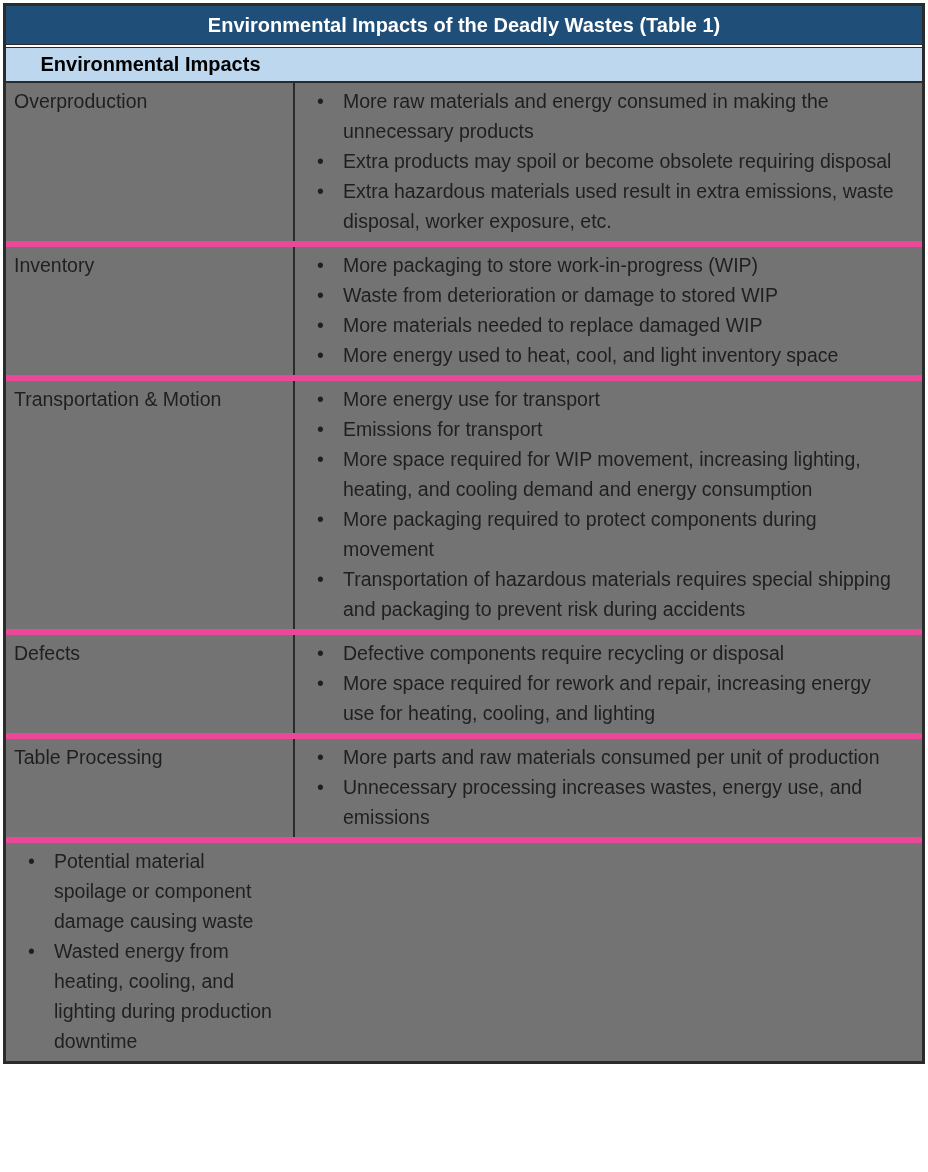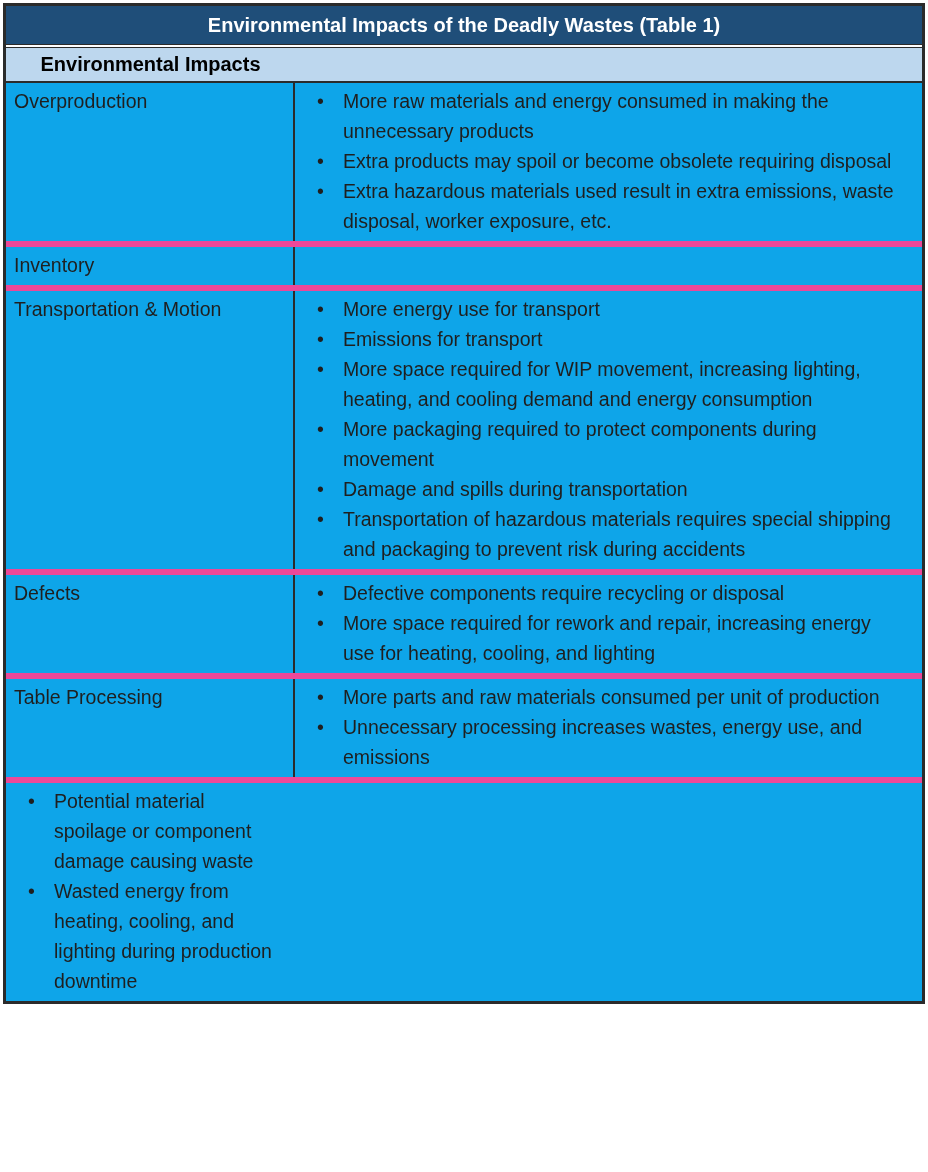--- a/index.html
+++ b/index.html
@@ -12,21 +12,21 @@
     overflow: hidden;
   }
   .page {
     box-sizing: border-box;
     width: 928px;
     height: 1172px;
     padding: 3px 3px 0 3px;
   }
   .impact-table {
     border: 3px solid var(--border-dark, #2B2B2B);
-    background: #0ea5e9;
+    background: #737373;
   }
   .title-bar {
     background: var(--title-bg, #1F4E79);
     color: var(--title-text, #FFFFFF);
     font-size: 20px;
     font-weight: bold;
     line-height: 24px;
     text-align: center;
     padding: 7px 4px;
     border-bottom: 1px solid var(--border-dark, #2B2B2B);
@@ -106,31 +106,38 @@
       <ul class="bullets">
               <li>More raw materials and energy consumed in making the unnecessary products</li>
               <li>Extra products may spoil or become obsolete requiring disposal</li>
               <li>Extra hazardous materials used result in extra emissions, waste disposal, worker exposure, etc.</li>
             </ul>
     </div>
   </div>
 
   <div class="body-row">
     <div class="cell type-col waste-type-cell">Inventory</div>
+    <div class="cell impacts-cell">
+      <ul class="bullets">
+              <li>More packaging to store work-in-progress (WIP)</li>
+              <li>Waste from deterioration or damage to stored WIP</li>
+              <li>More materials needed to replace damaged WIP</li>
+              <li>More energy used to heat, cool, and light inventory space</li>
+            </ul>
+    </div>
   </div>
 
   <div class="body-row">
     <div class="cell type-col waste-type-cell">Transportation &amp; Motion</div>
     <div class="cell impacts-cell">
       <ul class="bullets">
               <li>More energy use for transport</li>
               <li>Emissions for transport</li>
               <li>More space required for WIP movement, increasing lighting, heating, and cooling demand and energy consumption</li>
               <li>More packaging required to protect components during movement</li>
-              <li>Damage and spills during transportation</li>
               <li>Transportation of hazardous materials requires special shipping and packaging to prevent risk during accidents</li>
             </ul>
     </div>
   </div>
 
   <div class="body-row">
     <div class="cell type-col waste-type-cell">Defects</div>
     <div class="cell impacts-cell">
       <ul class="bullets">
               <li>Defective components require recycling or disposal</li>

